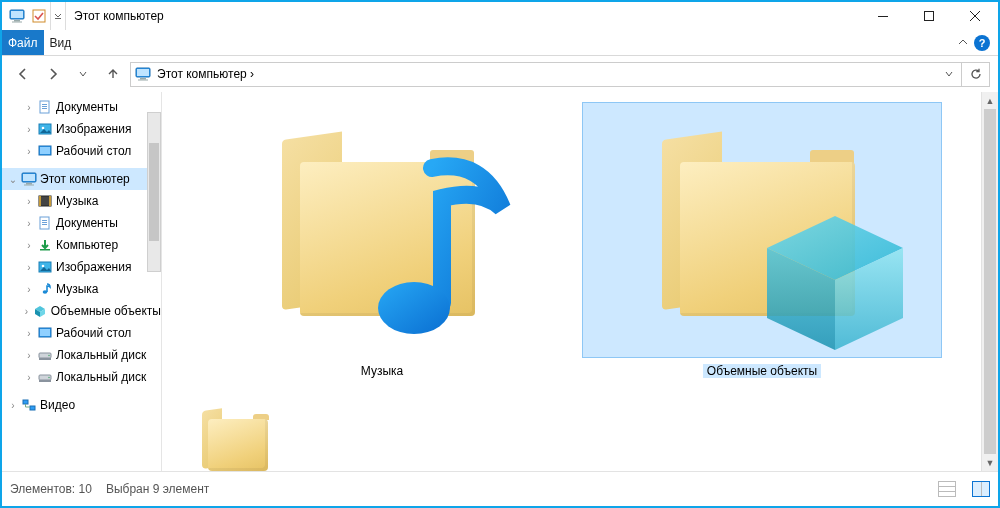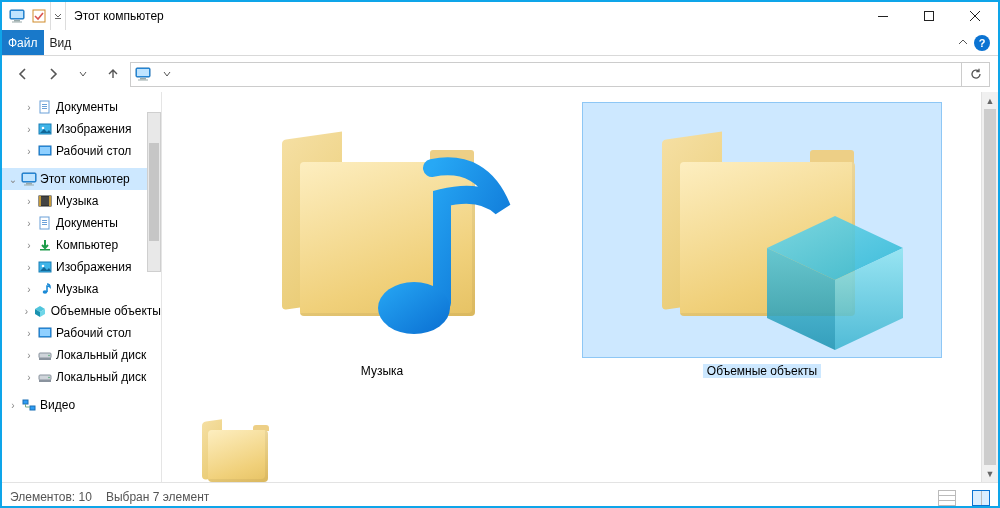--- a/index.html
+++ b/index.html
@@ -82,21 +82,21 @@
 .folder-small .front { left:6px; top:8px; width:60px; height:52px; }
 .folder-small .tab { right:3px; top:3px; width:16px; height:6px; }
 
 
 .main-scroll { position:absolute; right:0; top:0; bottom:0; width:17px; background:#f0f0f0; border-left:1px solid #e2e2e2; }
 .main-scroll .btn { height:17px; display:flex; align-items:center; justify-content:center; color:#666; font-size:9px; }
 .main-scroll .thumb { position:absolute; top:17px; bottom:17px; left:2px; right:2px; background:#cdcdcd; }
 
 
 
-.statusbar { height:24px; border-top:1px solid #e3e3e3; display:flex; padding:7px 8px; gap:14px; color:#555; }
+.statusbar { height:35px; border-top:1px solid #e3e3e3; display:flex; align-items:center; padding:7px 8px; gap:14px; color:#555; }
 .statusbar .spacer { flex:1; }
 .view-toggle { width:18px; height:16px; border:1px solid #bbb; margin-left:2px; display:flex; }
 .view-toggle.grid div { flex:1; border-left:1px solid #bbb; }
 .view-toggle.grid div:first-child { border:none; }
 .view-toggle.list { flex-direction:column; }
 .view-toggle.list div { flex:1; border-top:1px solid #bbb; }
 .view-toggle.list div:first-child { border:none; }
 .view-toggle.active { border-color:#0b73d2; background:#dbeeff; }
 
 svg { display:block; }
@@ -187,20 +187,21 @@
       </div>
     <div class="addressbar">
       <span>
         <svg width="16" height="14" viewBox="0 0 16 14">
             <rect x="1" y="1" width="14" height="9" rx="1" fill="#2e9df5" stroke="#1b6fb3"></rect>
             <rect x="2" y="2" width="12" height="7" fill="#bfe4ff"></rect>
             <rect x="5" y="11" width="6" height="1.5" fill="#9aa"></rect>
             <rect x="3" y="12.5" width="10" height="1" fill="#9aa"></rect>
           </svg>
       </span>
+      <span class="addr-text">Этот компьютер ›</span>
       <span class="addr-drop">
           <svg width="10" height="10">
             <path d="M2 3 L5 7 L8 3" stroke="#555" fill="none"></path>
           </svg>
         </span>
     </div>
     <div class="refresh">
         <svg width="14" height="14" viewBox="0 0 14 14">
           <path d="M11 7a4 4 0 1 1-1.2-2.8" stroke="#555" fill="none" stroke-width="1.3"></path>
           <path d="M10 1.8 V4.5 H7.3" stroke="#555" fill="none" stroke-width="1.3"></path>
@@ -437,21 +438,21 @@
       <div class="main-scroll">
         <div class="btn">▲</div>
           <div class="thumb"></div>
           <div class="btn" style="position:absolute;bottom:0;width:100%">▼</div>
       </div>
     </div>
   </div>
 
   <div class="statusbar">
     <span>Элементов: 10</span>
-    <span>Выбран 7 элемент</span>
+    <span>Выбран 9 элемент</span>
     <div class="spacer"></div>
     <div class="view-toggle list">
         <div></div>
         <div></div>
         <div></div>
       </div>
     <div class="view-toggle grid active">
         <div></div>
         <div></div>
       </div>

